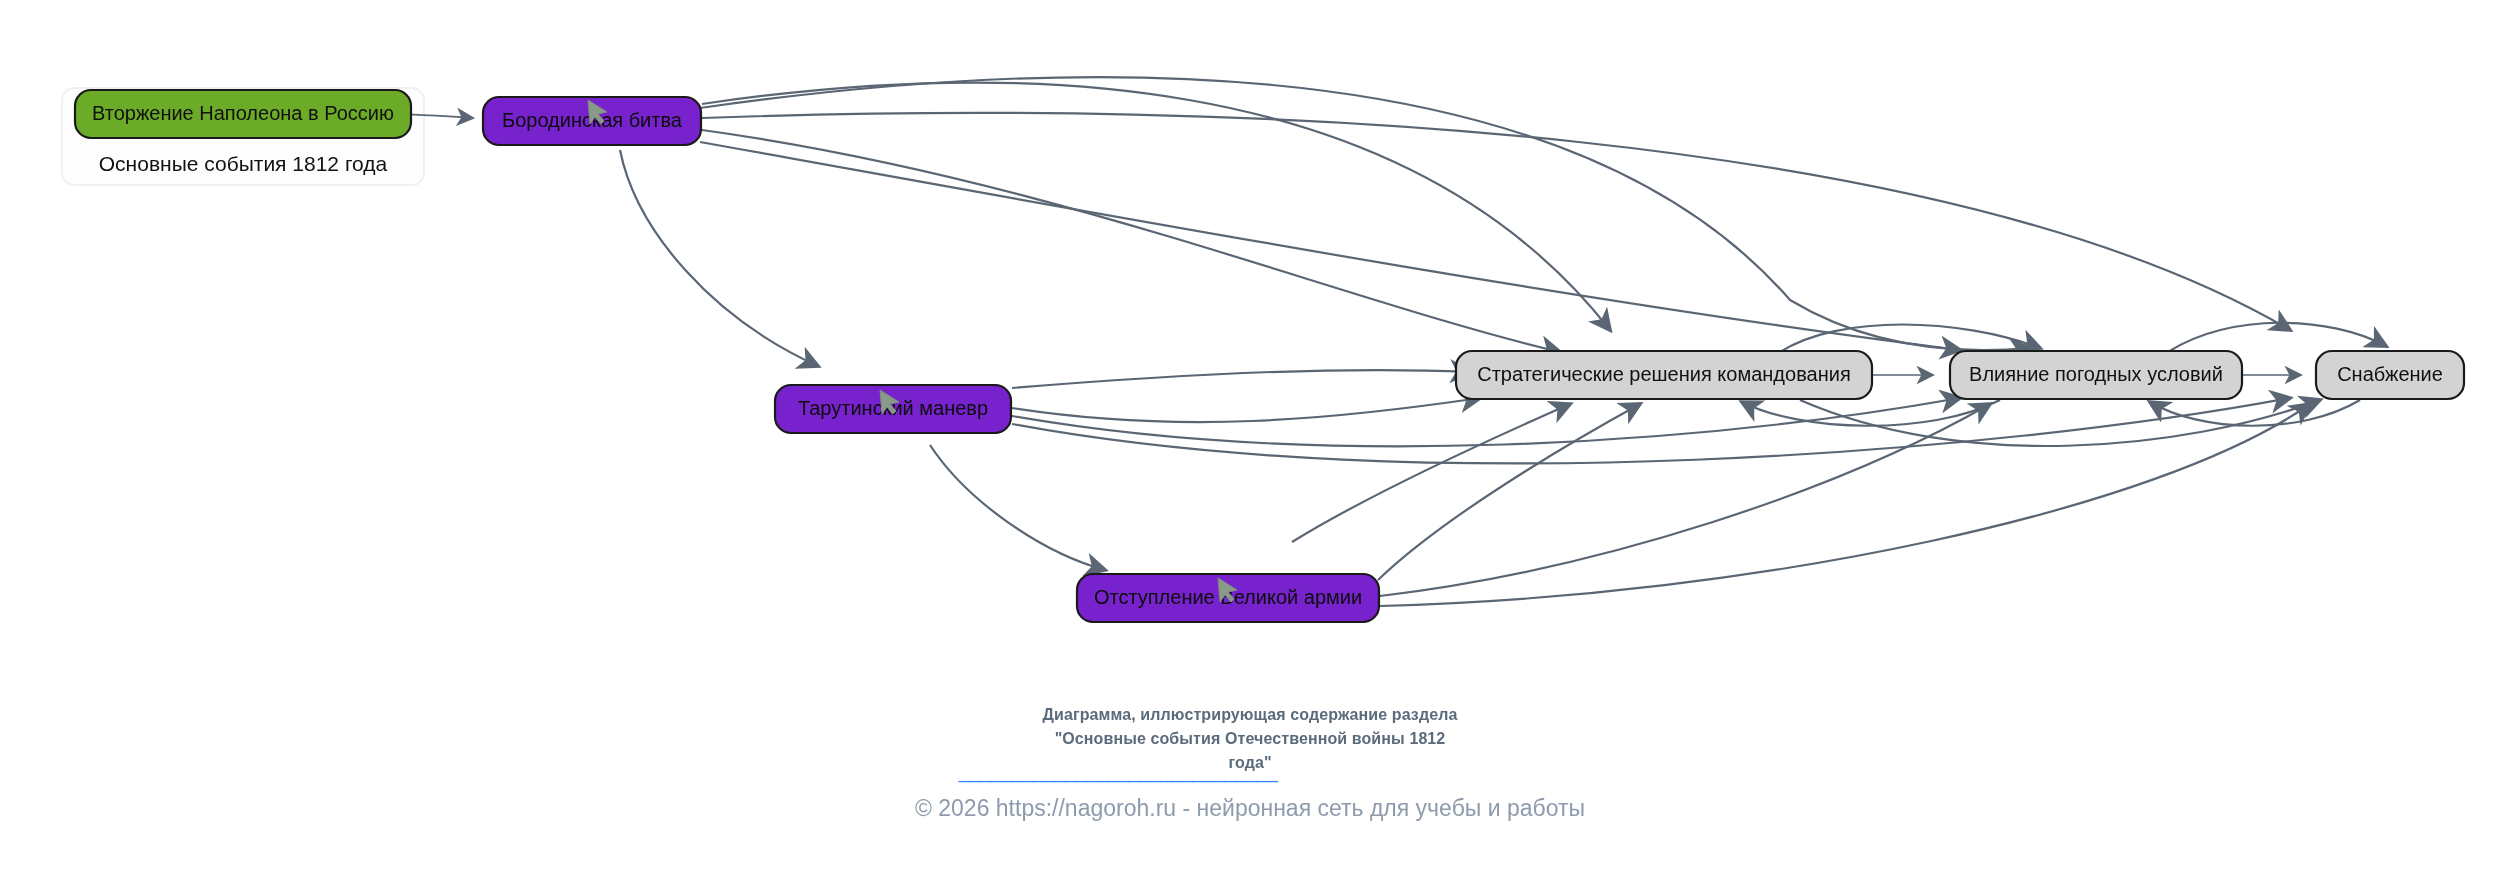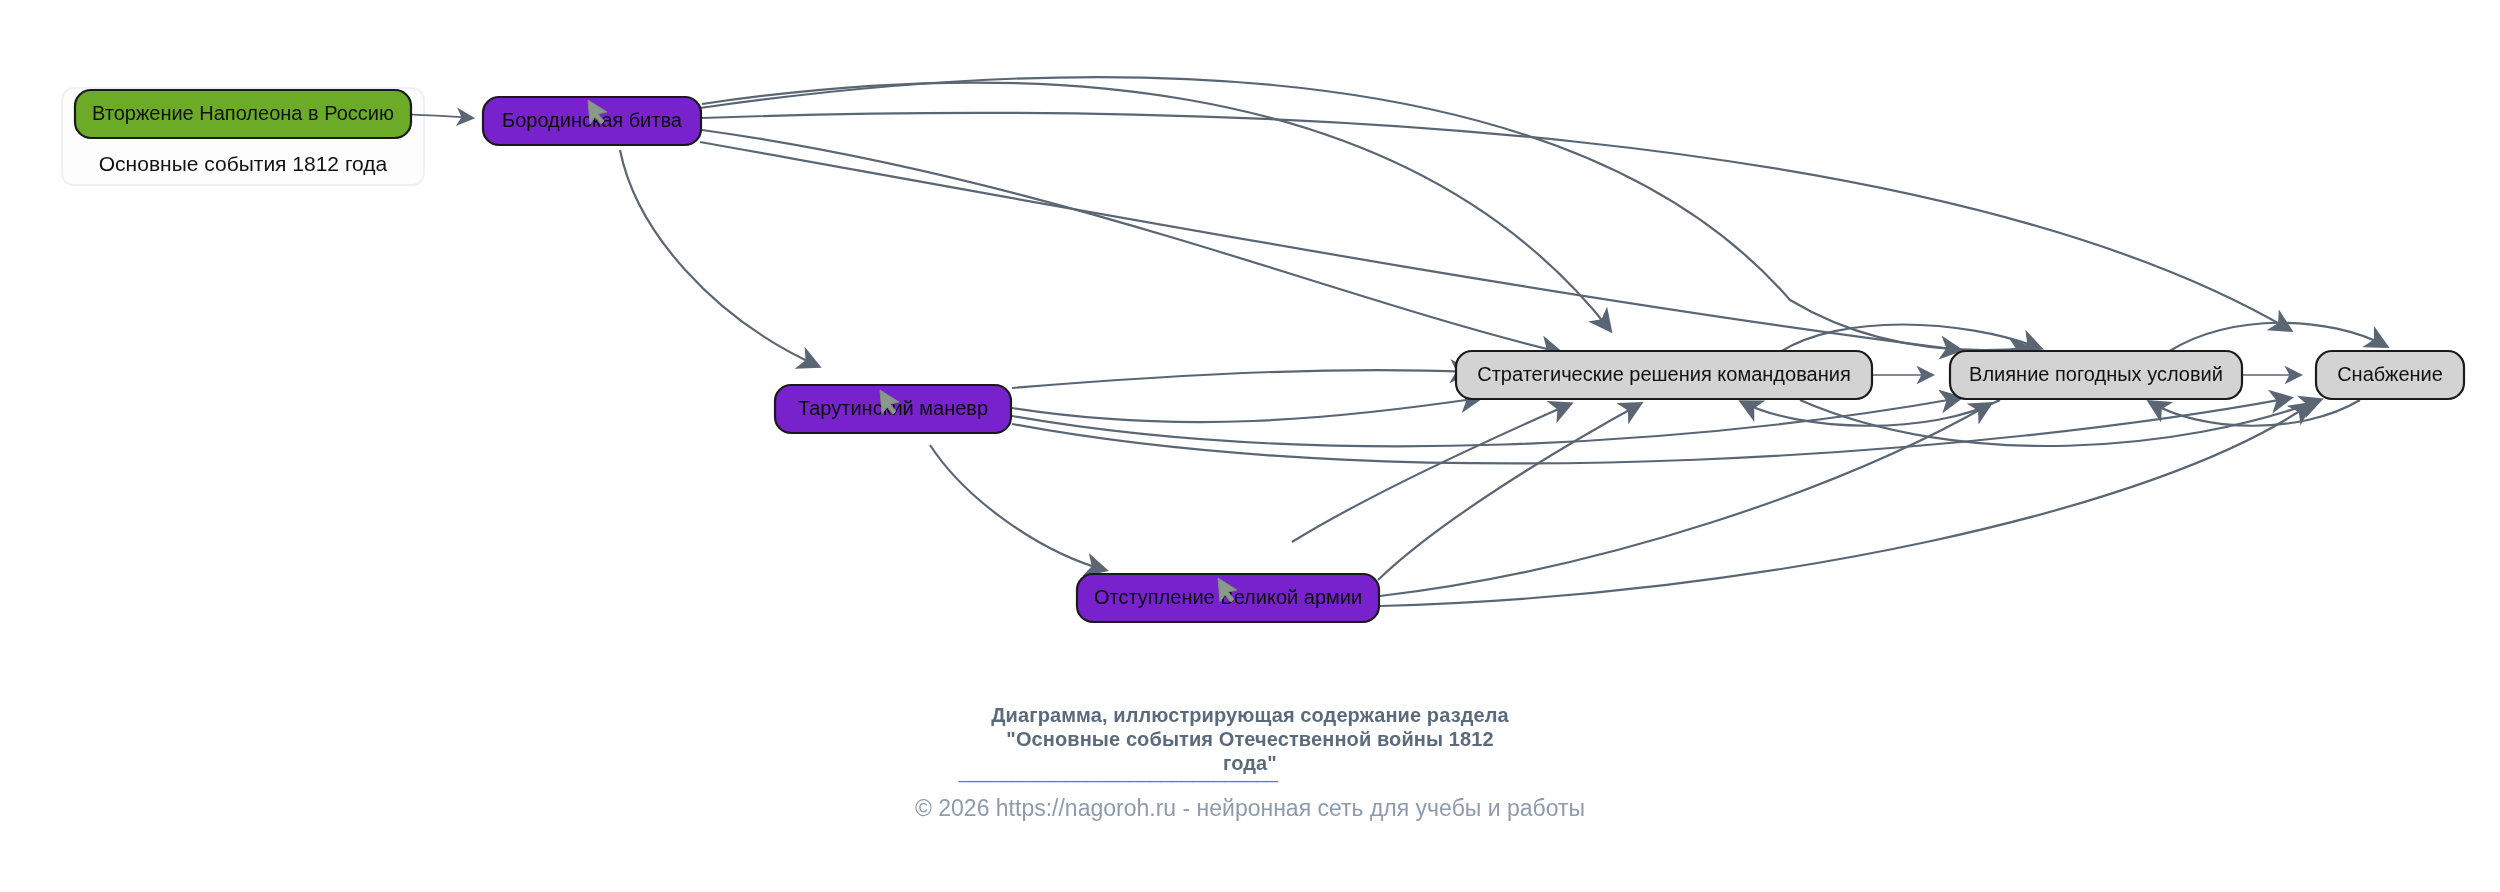--- a/index.html
+++ b/index.html
@@ -65,21 +65,21 @@
     text-anchor: middle;
     dominant-baseline: middle;
   }
   .caption {
     position: absolute;
     left: 0;
     width: 2500px;
     text-align: center;
     font-family: "Liberation Sans", sans-serif;
     font-weight: bold;
-    font-size: 20px;
+    font-size: 16px;
     line-height: 24px;
     color: #5b6b7c;
     letter-spacing: 0.1px;
   }
   .caption-line { display: block; }
   .divider {
     position: absolute;
     left: 0;
     width: 2236px;
     text-align: center;

